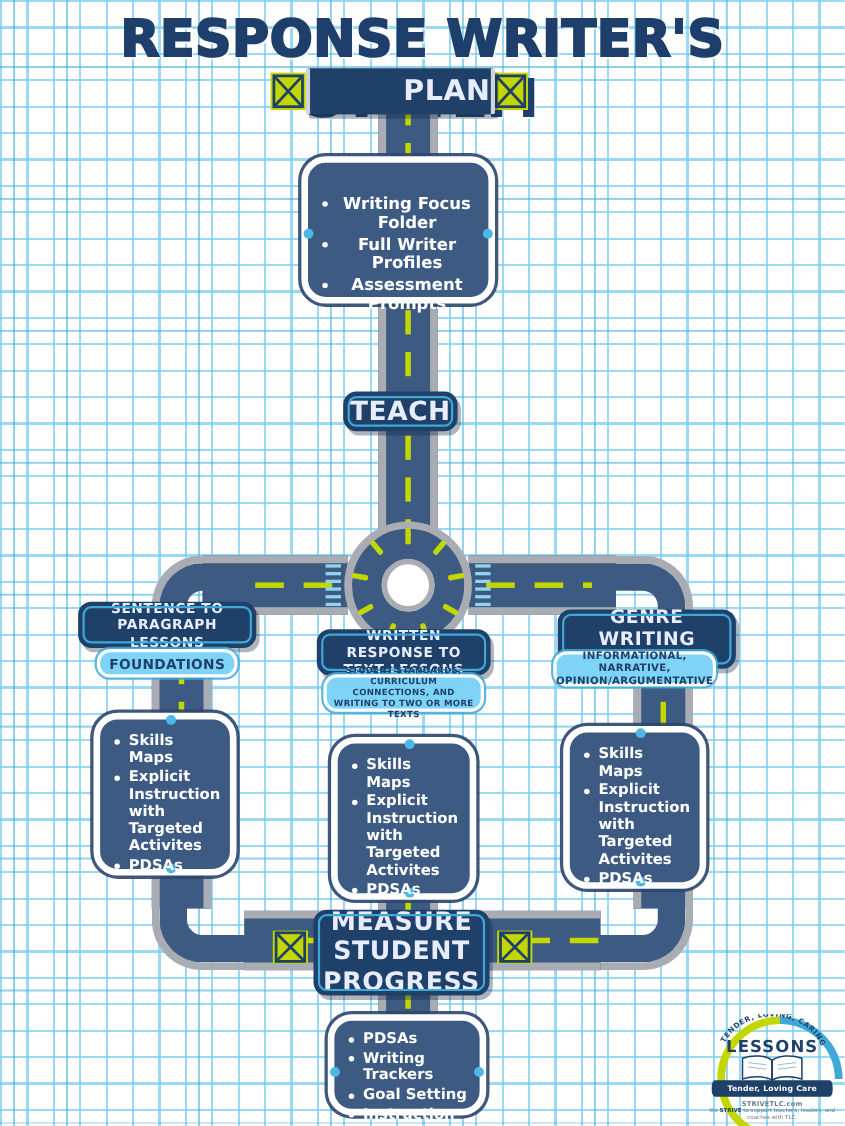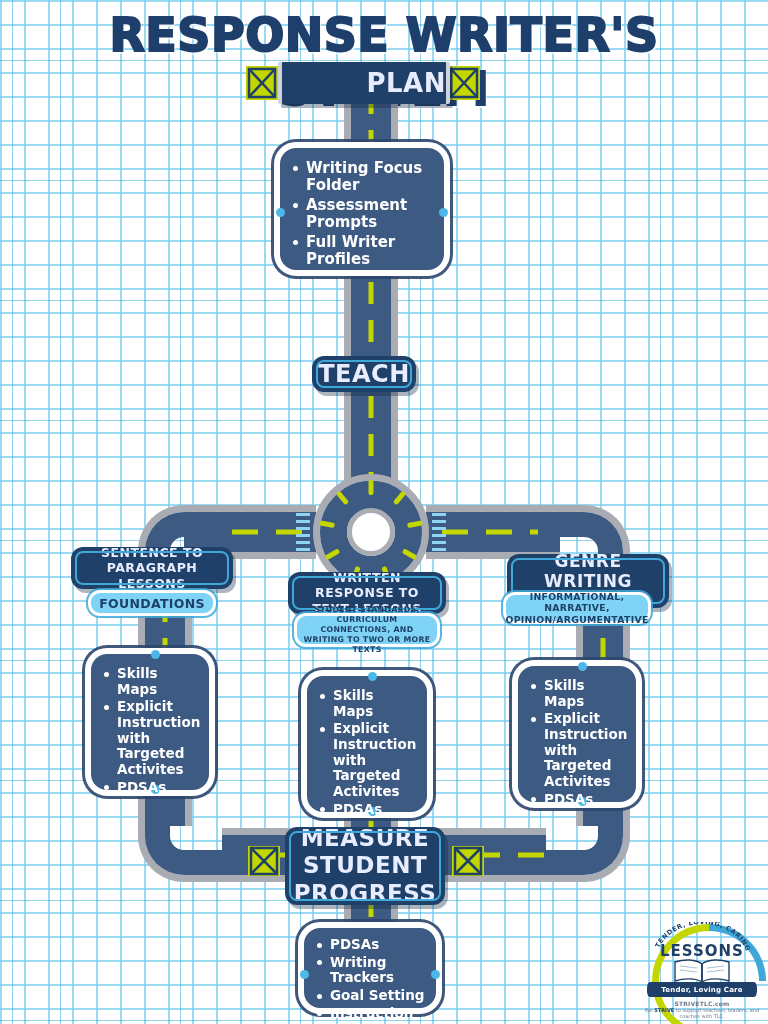--- a/index.html
+++ b/index.html
@@ -279,24 +279,24 @@
     </svg>
   </div>
 
   <div class="sign sign-plan" style="left:278px;top:62px;width:172px;height:42px;font-size:26px;">
     <span>PLAN</span>
   </div>
 
   <div class="card" style="left:274px;top:142px;width:176px;height:134px;">
     <div class="dot" style="left:-4px;top:60px;"></div>
     <div class="dot" style="right:-4px;top:60px;"></div>
-    <ul style="font-size:15px;padding-top:12px;">
+    <ul style="font-size:15px;padding-top:29px;text-align:center;">
       <li>Writing Focus Folder</li>
+      <li>Full Writer Profiles</li>
       <li>Assessment Prompts</li>
-      <li>Full Writer Profiles</li>
     </ul>
   </div>
 
   <div class="sign sign-round" style="left:312px;top:356px;width:104px;height:36px;font-size:24px;">
     <span>TEACH</span>
   </div>
 
 
   <div class="sign sign-round" style="left:71px;top:547px;width:162px;height:42px;font-size:12.5px;line-height:1.22;padding:0 6px;">
     <span>SENTENCE TO PARAGRAPH LESSONS</span>

